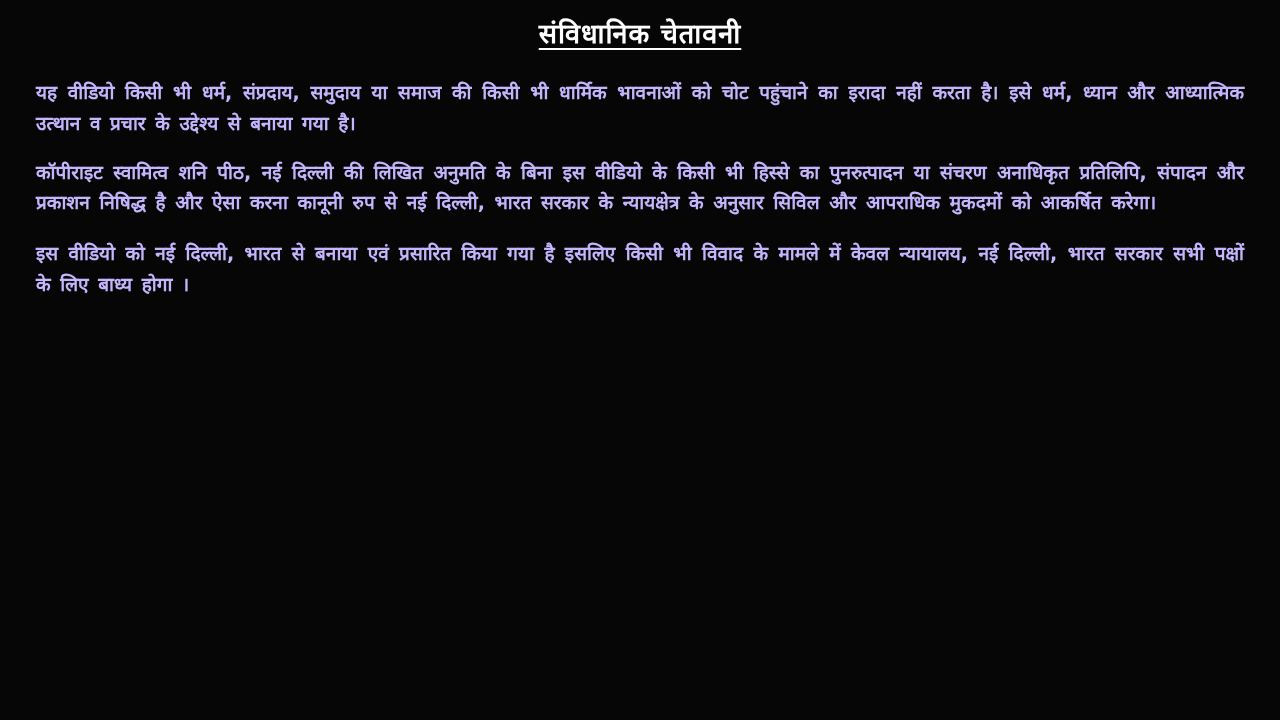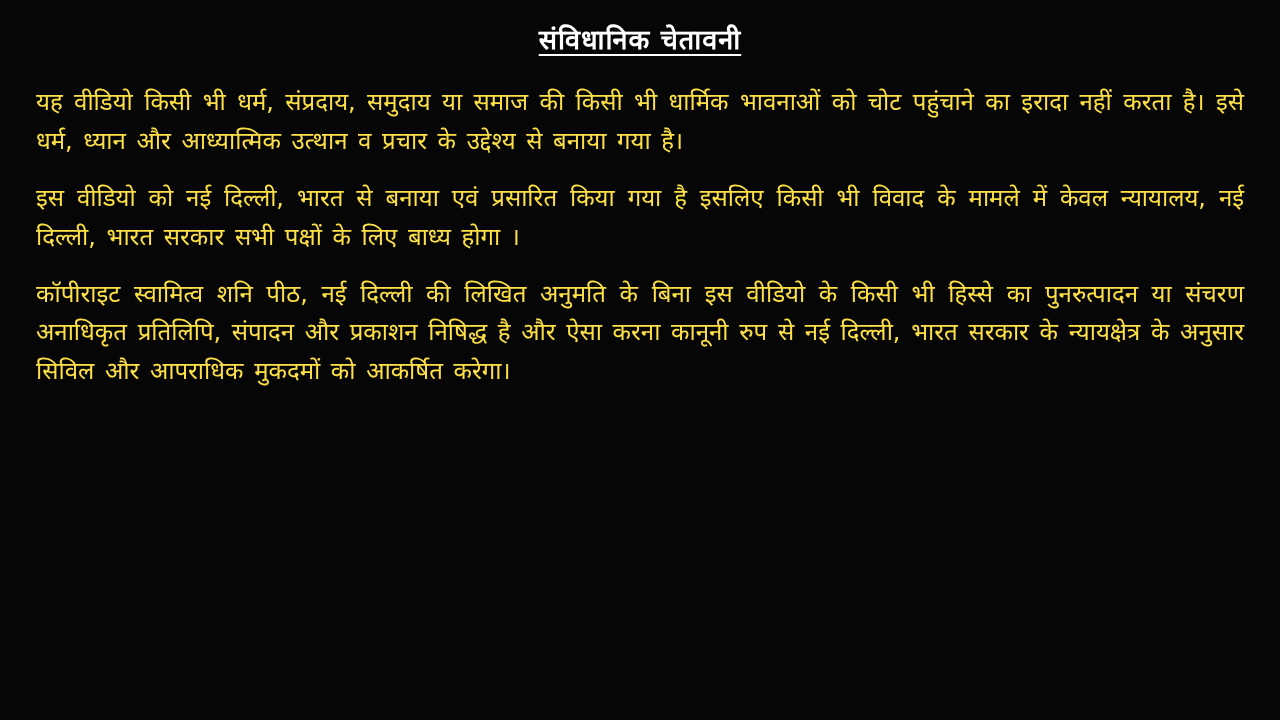--- a/index.html
+++ b/index.html
@@ -13,56 +13,56 @@
     overflow: hidden;
     font-family: "DejaVu Sans", sans-serif;
   }
   .screen {
     position: relative;
     width: 1280px;
     height: 720px;
     background: #060606;
     color: #ffffff;
     box-sizing: border-box;
-    padding: 14px 36px 0 36px;
+    padding: 8px 36px 0 36px;
   }
   .disclaimer-title {
     text-align: center;
     font-size: 27px;
     font-weight: 700;
     letter-spacing: 1px;
     text-decoration: underline;
     text-underline-offset: 5px;
     margin: 6px 0 26px 0;
     color: #ffffff;
   }
   .para {
-    font-size: 24px;
-    font-weight: 400;
+    font-size: 19px;
+    font-weight: 700;
     line-height: 1.62;
     text-align: justify;
     text-align-last: left;
     word-spacing: 3px;
     margin: 0 0 18px 0;
-    color: #fde047;
+    color: #c4b5fd;
   }
   .para.gap-after {
     margin-bottom: 46px;
   }
   .para.tight {
     margin-bottom: 20px;
   }
 </style>
 </head>
 <body>
 
 <div class="screen">
 
   <h1 class="disclaimer-title">संविधानिक चेतावनी</h1>
 
   <p class="para">यह वीडियो किसी भी धर्म, संप्रदाय, समुदाय या समाज की किसी भी धार्मिक भावनाओं को चोट पहुंचाने का इरादा नहीं करता है। इसे धर्म, ध्यान और आध्यात्मिक उत्थान व प्रचार के उद्देश्य से बनाया गया है।</p>
 
 
+  <p class="para tight">कॉपीराइट स्वामित्व शनि पीठ, नई दिल्ली की लिखित अनुमति के बिना इस वीडियो के किसी भी हिस्से का पुनरुत्पादन या संचरण अनाधिकृत प्रतिलिपि, संपादन और प्रकाशन निषिद्ध है और ऐसा करना कानूनी रुप से नई दिल्ली, भारत सरकार के न्यायक्षेत्र के अनुसार सिविल और आपराधिक मुकदमों को आकर्षित करेगा।</p>
+
   <p class="para">इस वीडियो को नई दिल्ली, भारत से बनाया एवं प्रसारित किया गया है इसलिए किसी भी विवाद के मामले में केवल न्यायालय, नई दिल्ली, भारत सरकार सभी पक्षों के लिए बाध्य होगा ।</p>
-
-  <p class="para tight">कॉपीराइट स्वामित्व शनि पीठ, नई दिल्ली की लिखित अनुमति के बिना इस वीडियो के किसी भी हिस्से का पुनरुत्पादन या संचरण अनाधिकृत प्रतिलिपि, संपादन और प्रकाशन निषिद्ध है और ऐसा करना कानूनी रुप से नई दिल्ली, भारत सरकार के न्यायक्षेत्र के अनुसार सिविल और आपराधिक मुकदमों को आकर्षित करेगा।</p>
 
 </div>
 
 </body></html>

